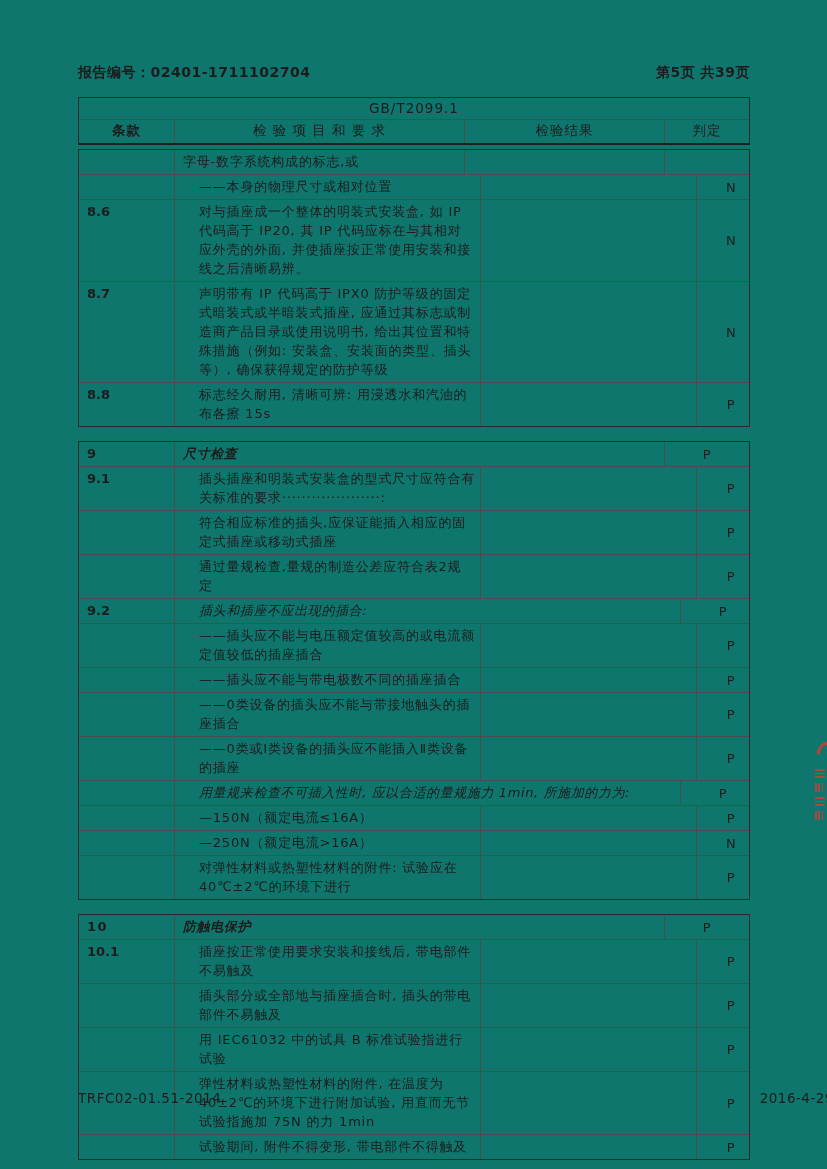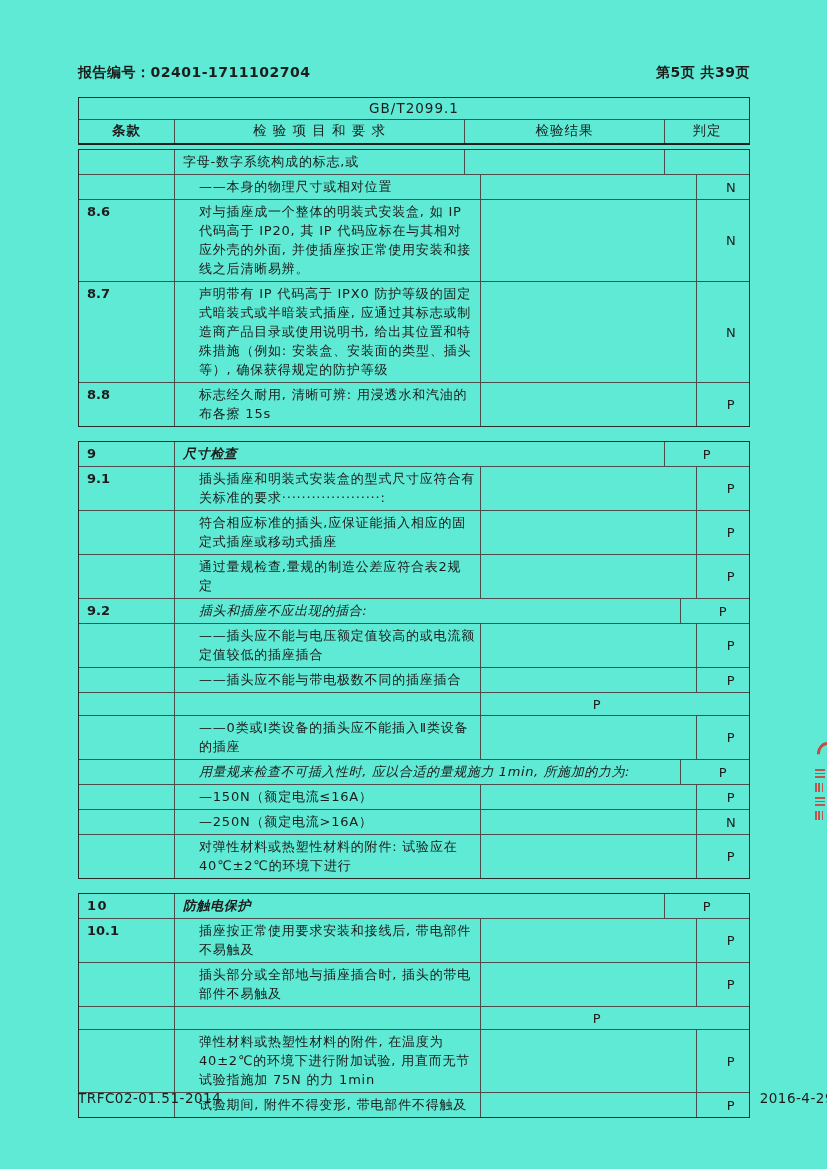--- a/index.html
+++ b/index.html
@@ -1,17 +1,17 @@
 <!DOCTYPE html>
 <html><head>
 <meta charset="utf-8">
 <style>
   html,body{margin:0;padding:0;}
   body{background:#e8e8e8;font-family:"DejaVu Sans","Liberation Sans",sans-serif;}
-  .page{position:relative;width:827px;height:1169px;background:#5eead4;margin:0 auto;
+  .page{position:relative;width:827px;height:1169px;background:#0f766e;margin:0 auto;
         overflow:hidden;color:#1c1c1c;}
   .content{position:absolute;left:78px;width:672px;top:64px;}
 
   
   .page-header{display:flex;justify-content:space-between;align-items:baseline;
                font-size:14px;font-weight:bold;margin-bottom:15px;letter-spacing:0.5px;}
   .page-footer{position:absolute;left:78px;width:756px;top:1090px;
                display:flex;justify-content:space-between;font-size:13.5px;letter-spacing:0.5px;}
 
   
@@ -137,20 +137,21 @@
     <div class="cell c-verdict">P</div>
   </div>
         <div class="row">
     <div class="cell c-clause"></div>
     <div class="cell c-item">——插头应不能与带电极数不同的插座插合</div>
     <div class="cell c-result"></div>
     <div class="cell c-verdict">P</div>
   </div>
         <div class="row">
     <div class="cell c-clause"></div>
+    <div class="cell c-item">——0类设备的插头应不能与带接地触头的插座插合</div>
     <div class="cell c-result"></div>
     <div class="cell c-verdict">P</div>
   </div>
         <div class="row">
     <div class="cell c-clause"></div>
     <div class="cell c-item">——0类或Ⅰ类设备的插头应不能插入Ⅱ类设备的插座</div>
     <div class="cell c-result"></div>
     <div class="cell c-verdict">P</div>
   </div>
         <div class="row span-row">
@@ -192,20 +193,21 @@
     <div class="cell c-verdict">P</div>
   </div>
         <div class="row">
     <div class="cell c-clause"></div>
     <div class="cell c-item">插头部分或全部地与插座插合时, 插头的带电部件不易触及</div>
     <div class="cell c-result"></div>
     <div class="cell c-verdict">P</div>
   </div>
         <div class="row">
     <div class="cell c-clause"></div>
+    <div class="cell c-item">用 IEC61032 中的试具 B 标准试验指进行试验</div>
     <div class="cell c-result"></div>
     <div class="cell c-verdict">P</div>
   </div>
         <div class="row">
     <div class="cell c-clause"></div>
     <div class="cell c-item">弹性材料或热塑性材料的附件, 在温度为40±2℃的环境下进行附加试验, 用直而无节试验指施加 75N 的力 1min</div>
     <div class="cell c-result"></div>
     <div class="cell c-verdict">P</div>
   </div>
         <div class="row">

